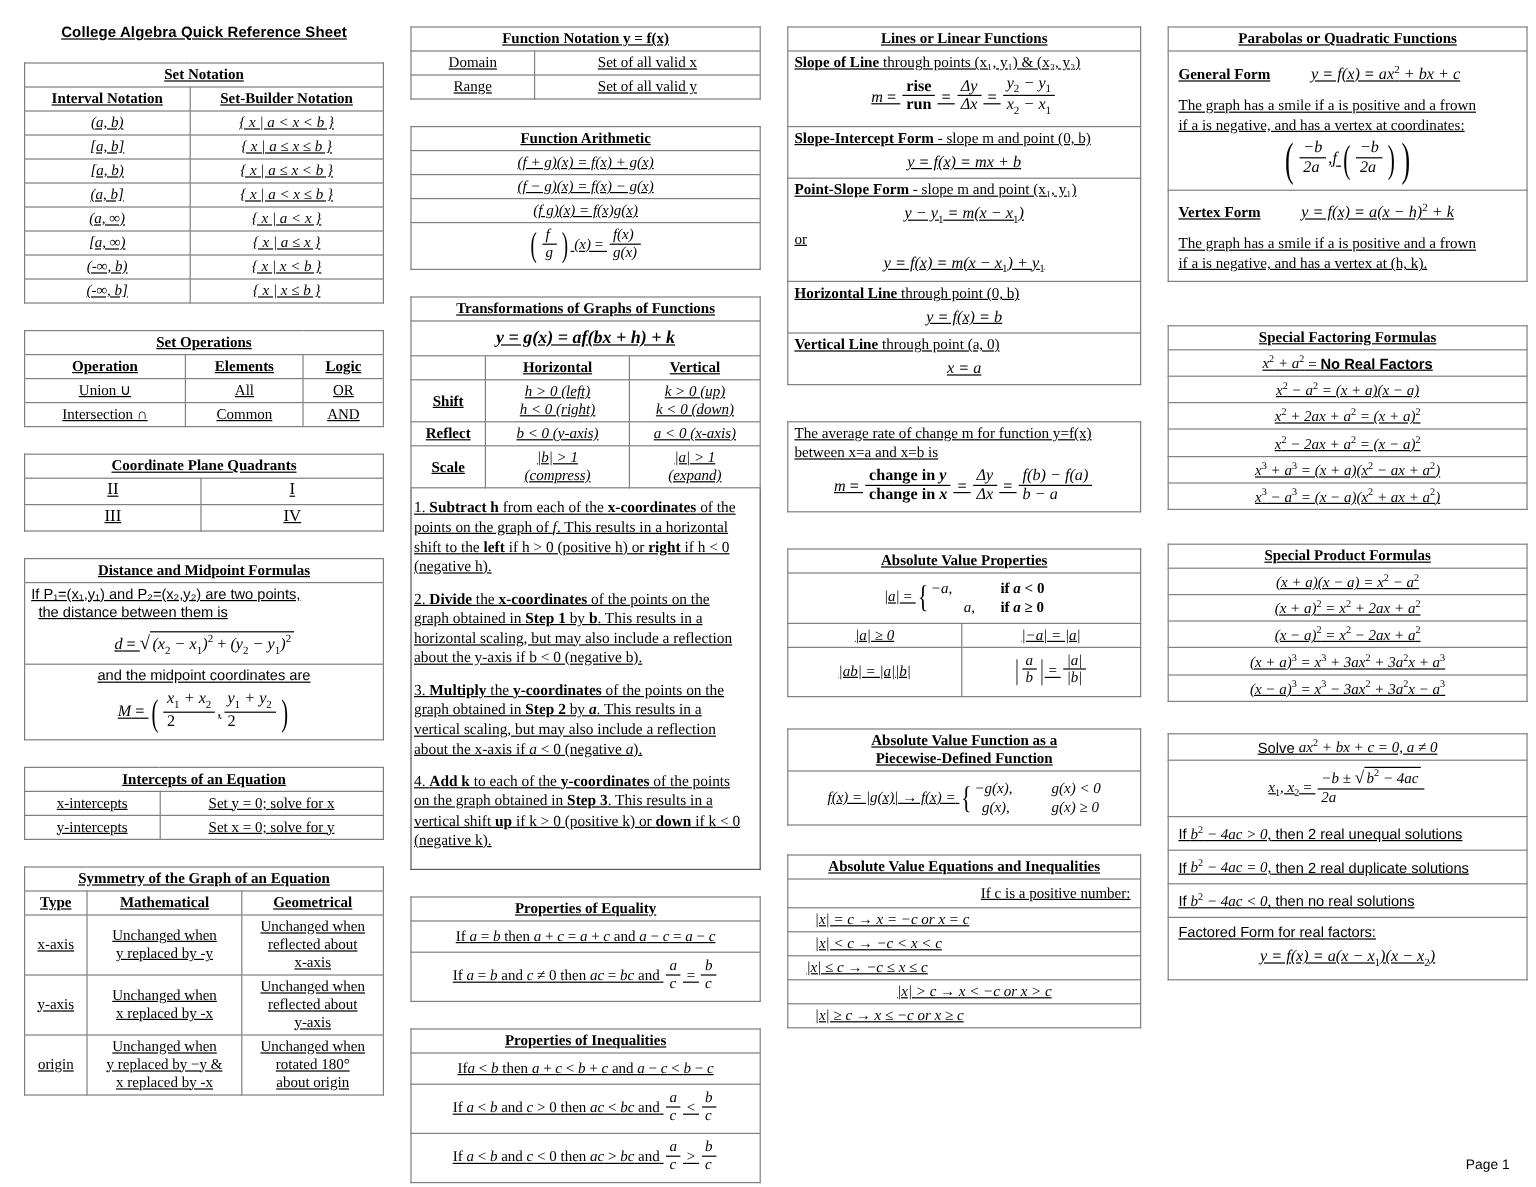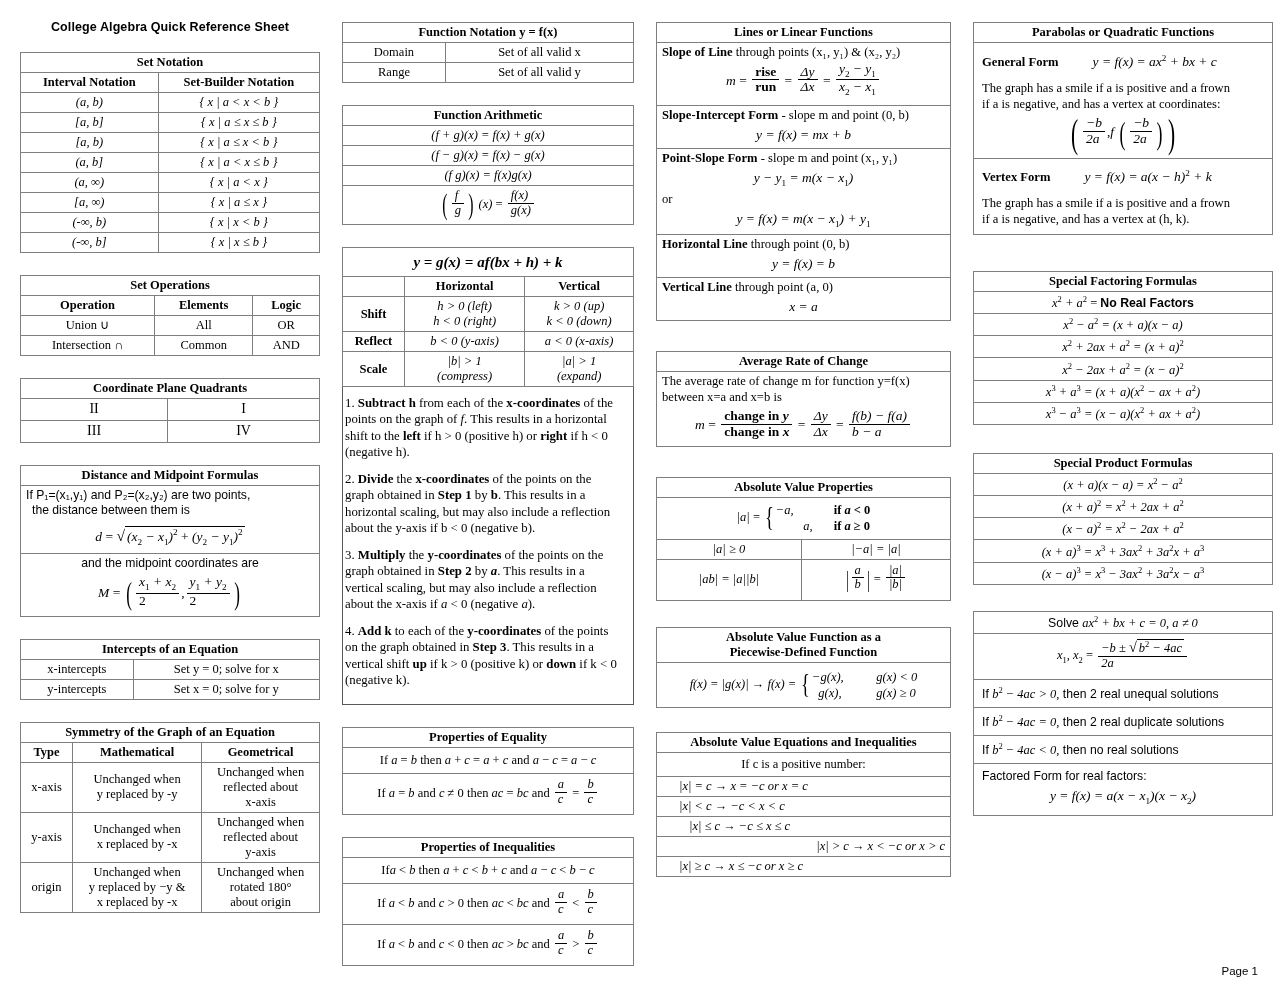--- a/index.html
+++ b/index.html
@@ -11,21 +11,21 @@
     color: #000;
   }
   .sheet {
     position: relative;
     width: 1280px; height: 989px;
     padding: 16px 20px 0 20px;
     display: flex;
     gap: 22px;
     align-items: flex-start;
   }
-  .col { width: 300px; flex: 0 0 300px; }
+  .col { width: 300px; flex: 0 0 300px; text-decoration: underline; }
   .col.c2 { width: 292px; flex: 0 0 292px; }
   .col.c3 { width: 295px; flex: 0 0 295px; }
   .col.c4 { width: 300px; flex: 0 0 300px; }
 
   .page-title {
     font-weight: bold;
     font-size: 12.5px;
     text-align: center;
     margin: 4px 0 18px 0;
     letter-spacing: .1px;
@@ -344,20 +344,23 @@
       <tr>
             <td class="eq" style="padding:5px 0">
         <span class="bigparen">(</span><span class="frac"><span class="num m">f</span><span class="den m">g</span></span><span class="bigparen">)</span>
         <span class="m">(x)</span> = <span class="frac"><span class="num m">f(x)</span><span class="den m">g(x)</span></span></td>
           </tr>
     </tbody>
       </table>
 
     <table class="box">
       <tbody>
+          <tr class="hdr">
+            <td colspan="3">Transformations of Graphs of Functions</td>
+          </tr>
       <tr>
             <td colspan="3" class="eq" style="font-size:15px;padding:5px 0">
         <span class="mb">y = g(x) = af(bx + h) + k</span></td>
           </tr>
       <tr>
         <td class="serif-b" style="width:62px"></td>
         <td class="serif-b">Horizontal</td>
         <td class="serif-b">Vertical</td>
       </tr>
       <tr>
@@ -488,23 +491,20 @@
           <b>Vertical Line</b><span> through point (a, 0)</span>
         </div>
         <div class="eq center"><span class="m">x = a</span></div>
       </td>
           </tr>
     </tbody>
       </table>
 
     <table class="box" style="margin-top:30px">
       <tbody>
-          <tr class="hdr">
-            <td>Average Rate of Change</td>
-          </tr>
       <tr>
             <td class="pad" style="text-align:left">
         <div class="body-text">The average rate of change m for function y=f(x)</div>
         <div class="body-text">between x=a and x=b is</div>
         <div class="eq center" style="margin-top:2px">
           <span class="m">m</span> =
           <span class="frac"><span class="num mu" style="font-weight:bold">change in <i>y</i></span><span class="den mu" style="font-weight:bold">change in <i>x</i></span></span> =
           <span class="frac"><span class="num m">Δy</span><span class="den m">Δx</span></span> =
           <span class="frac"><span class="num m">f(b) − f(a)</span><span class="den m">b − a</span></span>
         </div>
@@ -558,33 +558,33 @@
           </tr>
     </tbody>
       </table>
 
     <table class="box" style="margin-top:24px">
       <tbody>
           <tr class="hdr">
             <td>Absolute Value Equations and Inequalities</td>
           </tr>
       <tr>
-            <td class="body-sans" style="padding:4px 24px;text-align:center">If c is a positive number:</td>
+            <td class="body-sans" style="padding:4px 8px;text-align:right">If c is a positive number:</td>
           </tr>
       <tr>
             <td class="eq" style="text-align:left;padding-left:22px"><span class="m">|x| = c → x = −c or x = c</span></td>
           </tr>
       <tr>
             <td class="eq" style="text-align:left;padding-left:22px"><span class="m">|x| &lt; c → −c &lt; x &lt; c</span></td>
           </tr>
       <tr>
-            <td class="eq" style="text-align:left;padding-left:32px"><span class="m">|x| ≤ c → −c ≤ x ≤ c</span></td>
-          </tr>
-      <tr>
-            <td class="eq" style="text-align:right;padding-left:22px"><span class="m">|x| &gt; c → x &lt; −c or x &gt; c</span></td>
+            <td class="eq" style="text-align:left;padding-left:15px"><span class="m">|x| ≤ c → −c ≤ x ≤ c</span></td>
+          </tr>
+      <tr>
+            <td class="eq" style="text-align:center;padding-left:22px"><span class="m">|x| &gt; c → x &lt; −c or x &gt; c</span></td>
           </tr>
       <tr>
             <td class="eq" style="text-align:left;padding-left:22px"><span class="m">|x| ≥ c → x ≤ −c or x ≥ c</span></td>
           </tr>
     </tbody>
       </table>
 
   </div>
 
   <div class="col c4">

